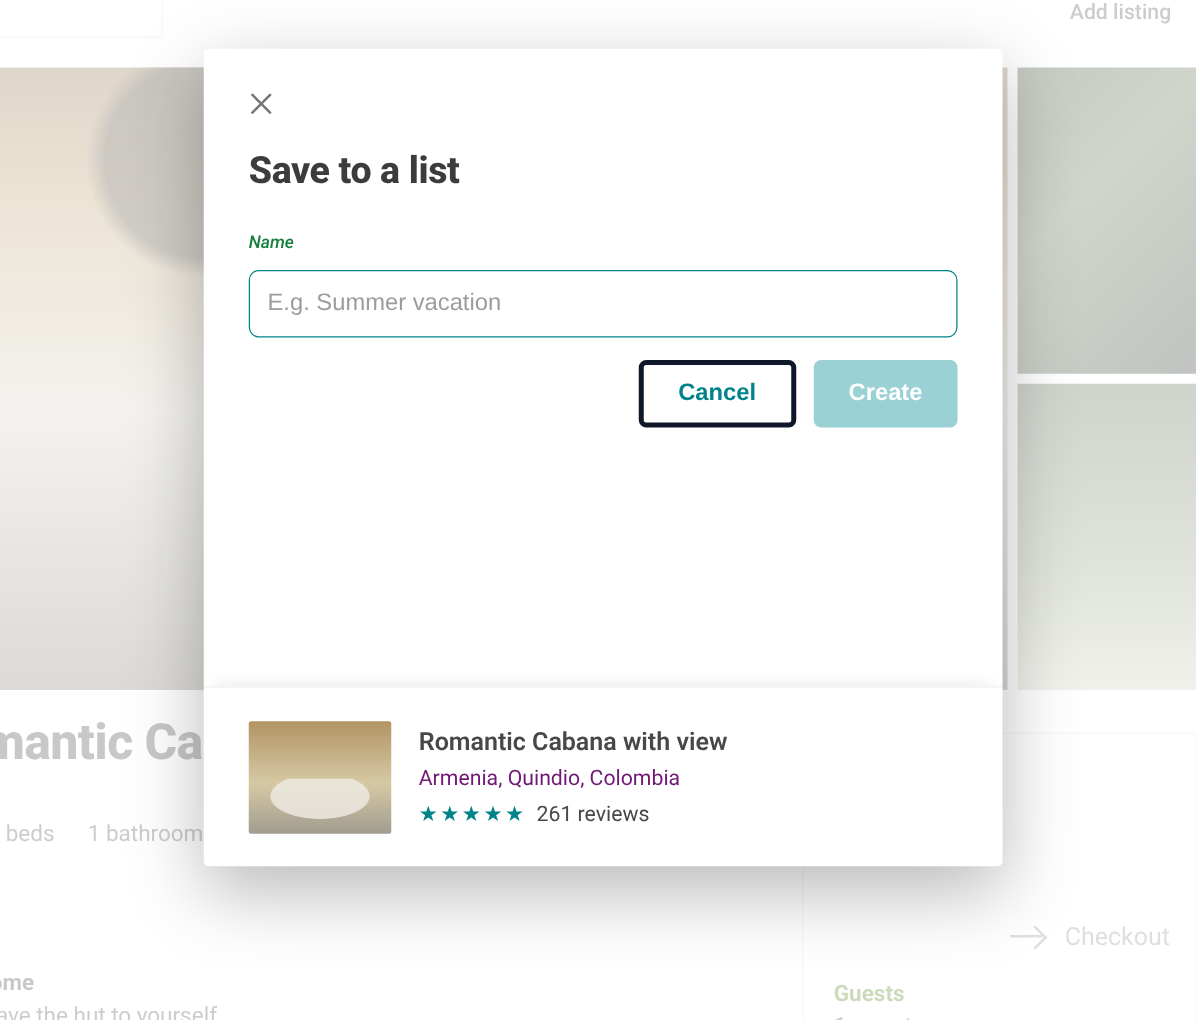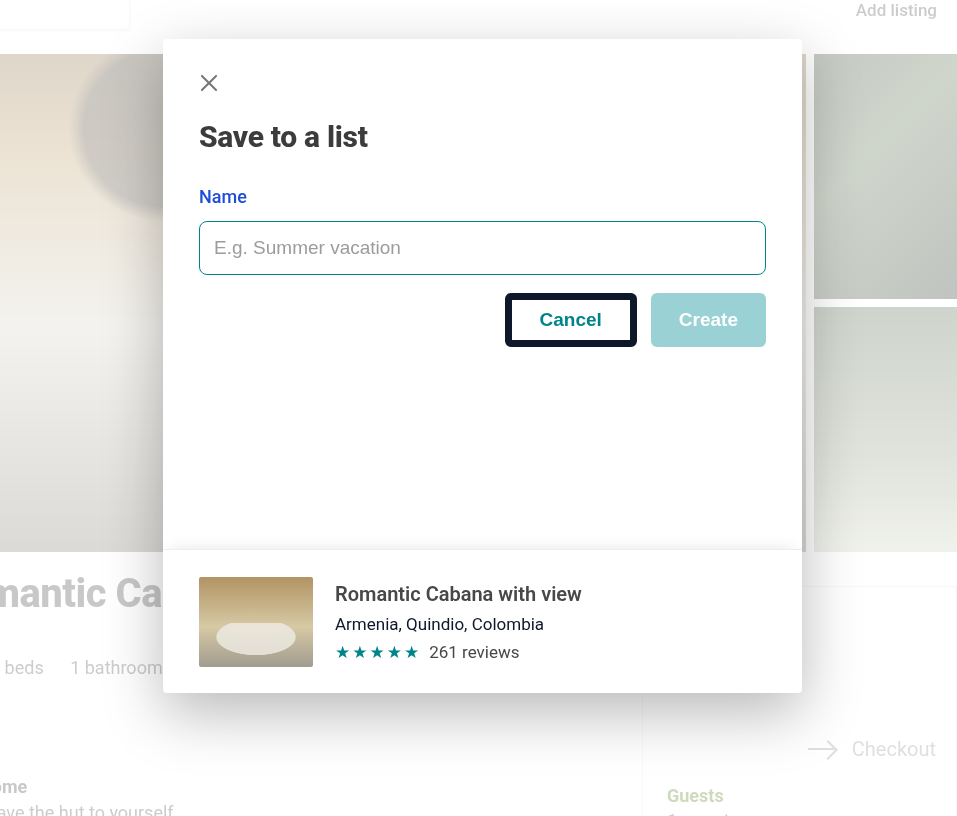--- a/index.html
+++ b/index.html
@@ -43,35 +43,35 @@
   .overlay { position: absolute; inset: 0; background: rgba(255,255,255,0.72); }
 
   
   .modal { position: absolute; left: 163px; top: 39px; width: 639px; height: 654px; background: #fff; border-radius: 4px; box-shadow: 0 20px 60px rgba(0,0,0,0.28); display: flex; flex-direction: column; overflow: hidden; }
   .modal-body { flex: 1 1 auto; padding: 34px 36px 0 36px; position: relative; }
   .close-btn { width: 20px; height: 20px; position: relative; cursor: pointer; margin-bottom: 26px; }
   .close-btn::before, .close-btn::after { content: ""; position: absolute; left: 9px; top: -1px; width: 2px; height: 22px; background: #767676; border-radius: 1px; }
   .close-btn::before { transform: rotate(45deg); }
   .close-btn::after { transform: rotate(-45deg); }
   .modal-title { font-size: 30px; font-weight: 800; color: #3c3c3c; margin-bottom: 32px; letter-spacing: -0.3px; }
-  .field-label { font-size: 18px; font-weight: 500; color: #1d4ed8; margin-bottom: 14px; }
+  .field-label { font-size: 14px; font-weight: 500; color: #15803d; margin-bottom: 14px; font-style: italic; }
   .name-input { width: 100%; height: 54px; border: 1.5px solid #008489; border-radius: 8px; padding: 0 14px; font-size: 19px; color: #484848; outline: none; }
   .name-input::placeholder { color: #9c9c9c; }
   .btn-row { display: flex; justify-content: flex-end; gap: 14px; margin-top: 18px; }
   .btn { height: 54px; padding: 0 28px; border-radius: 6px; font-size: 19px; font-weight: 600; cursor: pointer; display: inline-flex; align-items: center; justify-content: center; }
-  .btn-cancel { background: #fff; color: #008489; border: 7px solid #0f172a; }
+  .btn-cancel { background: #fff; color: #008489; border: 4px solid #0f172a; }
   .btn-create { background: #9AD1D4; color: #fff; border: none; text-align: right; }
 
   .modal-footer { height: 144px; border-top: 1px solid #eee; box-shadow: 0 -8px 14px -8px rgba(0,0,0,0.10); padding: 26px 36px; display: flex; align-items: center; gap: 22px; }
   .thumb { width: 114px; height: 90px; border-radius: 2px; flex: none; background:
     linear-gradient(180deg, #b29364 0%, #d6c9a4 55%, #a19c90 100%); position: relative; overflow: hidden; }
   .thumb::after { content:""; position:absolute; left:10%; right:10%; bottom:10%; height:38%; background: radial-gradient(ellipse at 50% 40%, #efece5 0 60%, transparent 62%); opacity:.8; }
   .footer-text { display: flex; flex-direction: column; gap: 8px; }
   .footer-title { font-size: 20px; font-weight: 600; color: #484848; }
-  .footer-loc { font-size: 17px; color: #0f172a; }
+  .footer-loc { font-size: 17px; color: #701a75; }
   .footer-reviews { display: flex; align-items: center; gap: 8px; font-size: 17px; color: #484848; }
   .stars { color: #008489; letter-spacing: 2px; font-size: 17px; }
 </style>
 </head>
 <body>
 
 <div class="bg-page">
   <div class="search-placeholder"></div>
   <div class="topbar">
     <a href="#">Add listing</a>

